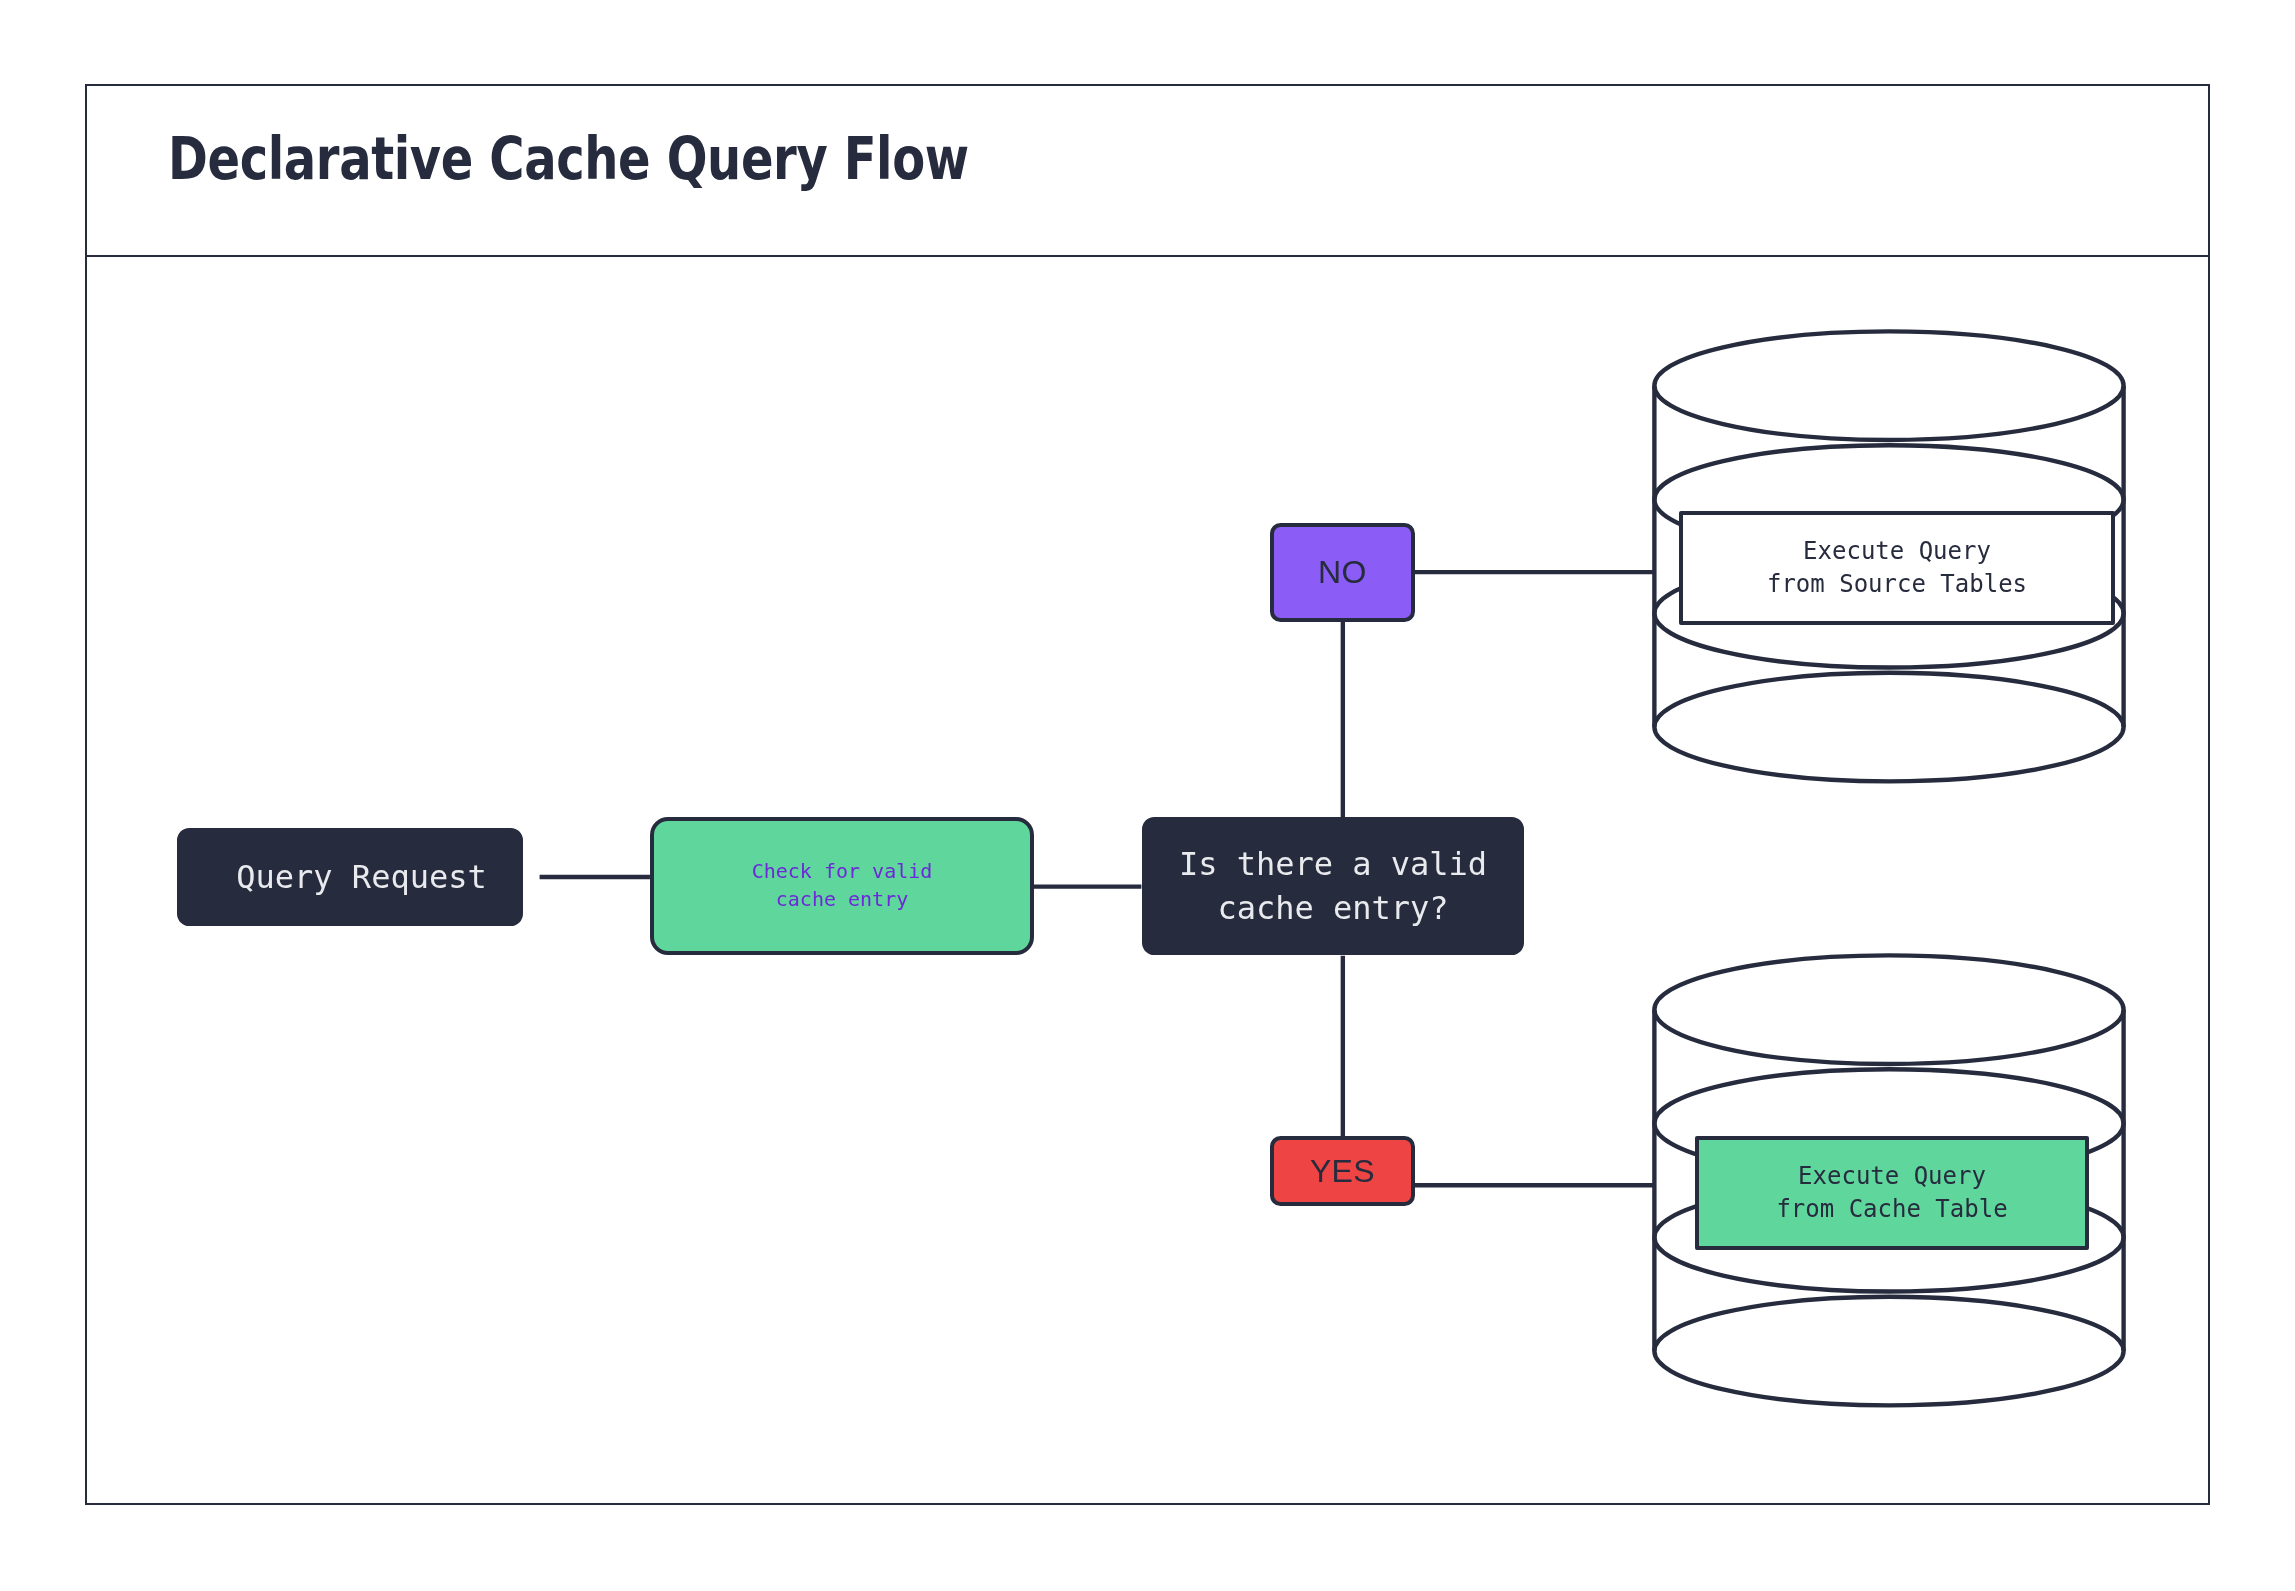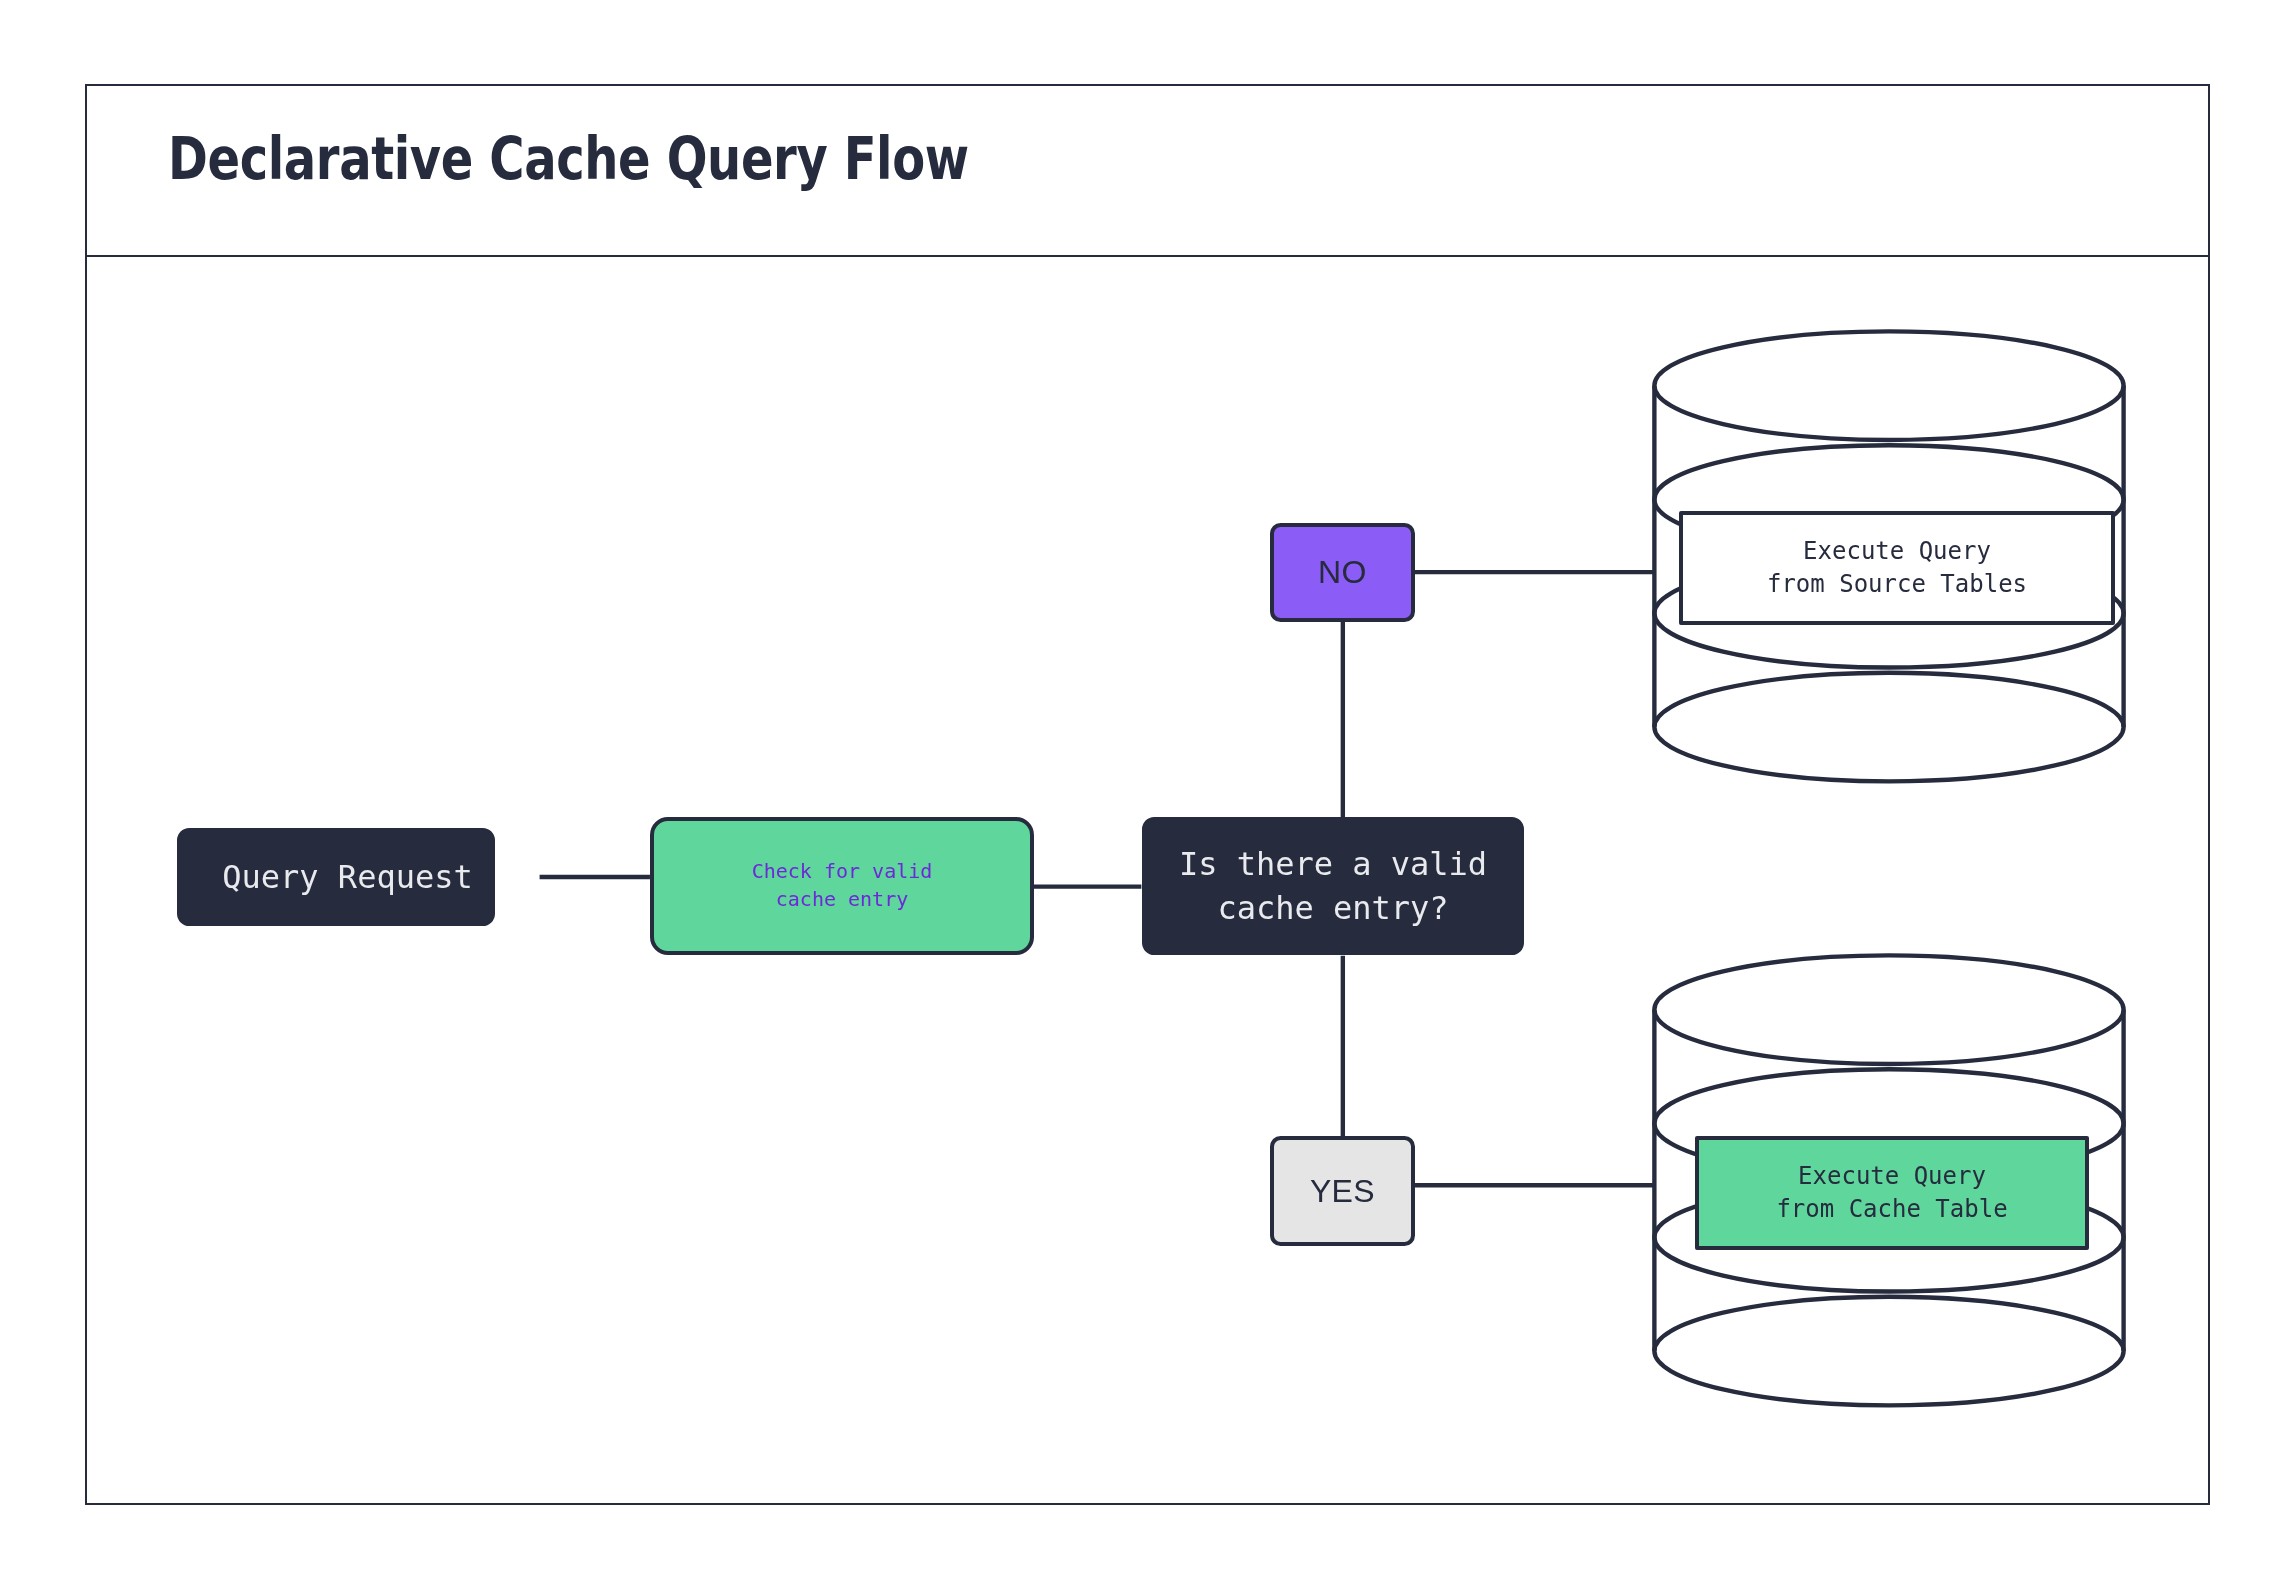--- a/index.html
+++ b/index.html
@@ -86,21 +86,21 @@
   .node.green {
     background: #5FD69B;
     color: #6d28d9;
     border: 4.4px solid #262B3D;
     border-radius: 18px;
     font-size: 20px;
   }
 
   
   #node-query-request {
-    left: 177px;  top: 828px;  width: 318px;  height: 98px; padding-left: 23px;
+    left: 177px;  top: 828px;  width: 346px;  height: 98px; padding-left: 23px;
   }
   #node-check-cache {
     left: 650px;  top: 817px;  width: 384px;  height: 138px;
   }
   #node-decision {
     left: 1142px; top: 817px;  width: 382px;  height: 138px;
   }
 
   
   .edge-label {
@@ -115,22 +115,22 @@
     font-size: 32px;
     font-weight: 400;
     color: #262B3D;
     letter-spacing: 0.4px;
   }
   #label-no {
     left: 1270px; top: 523px; width: 145px; height: 99px;
     background: #8b5cf6;
   }
   #label-yes {
-    left: 1270px; top: 1136px; width: 145px; height: 110px;
-    background: #e5e5e5;
+    left: 1270px; top: 1136px; width: 145px; height: 70px;
+    background: #ef4444;
   }
 
   
   .cylinder {
     position: absolute;
   }
   .cylinder svg { display: block; }
 
   #cyl-source { left: 1643px; top: 320px;  width: 492px; height: 473px; }
   #cyl-cache  { left: 1643px; top: 944px; width: 492px; height: 473px; }

